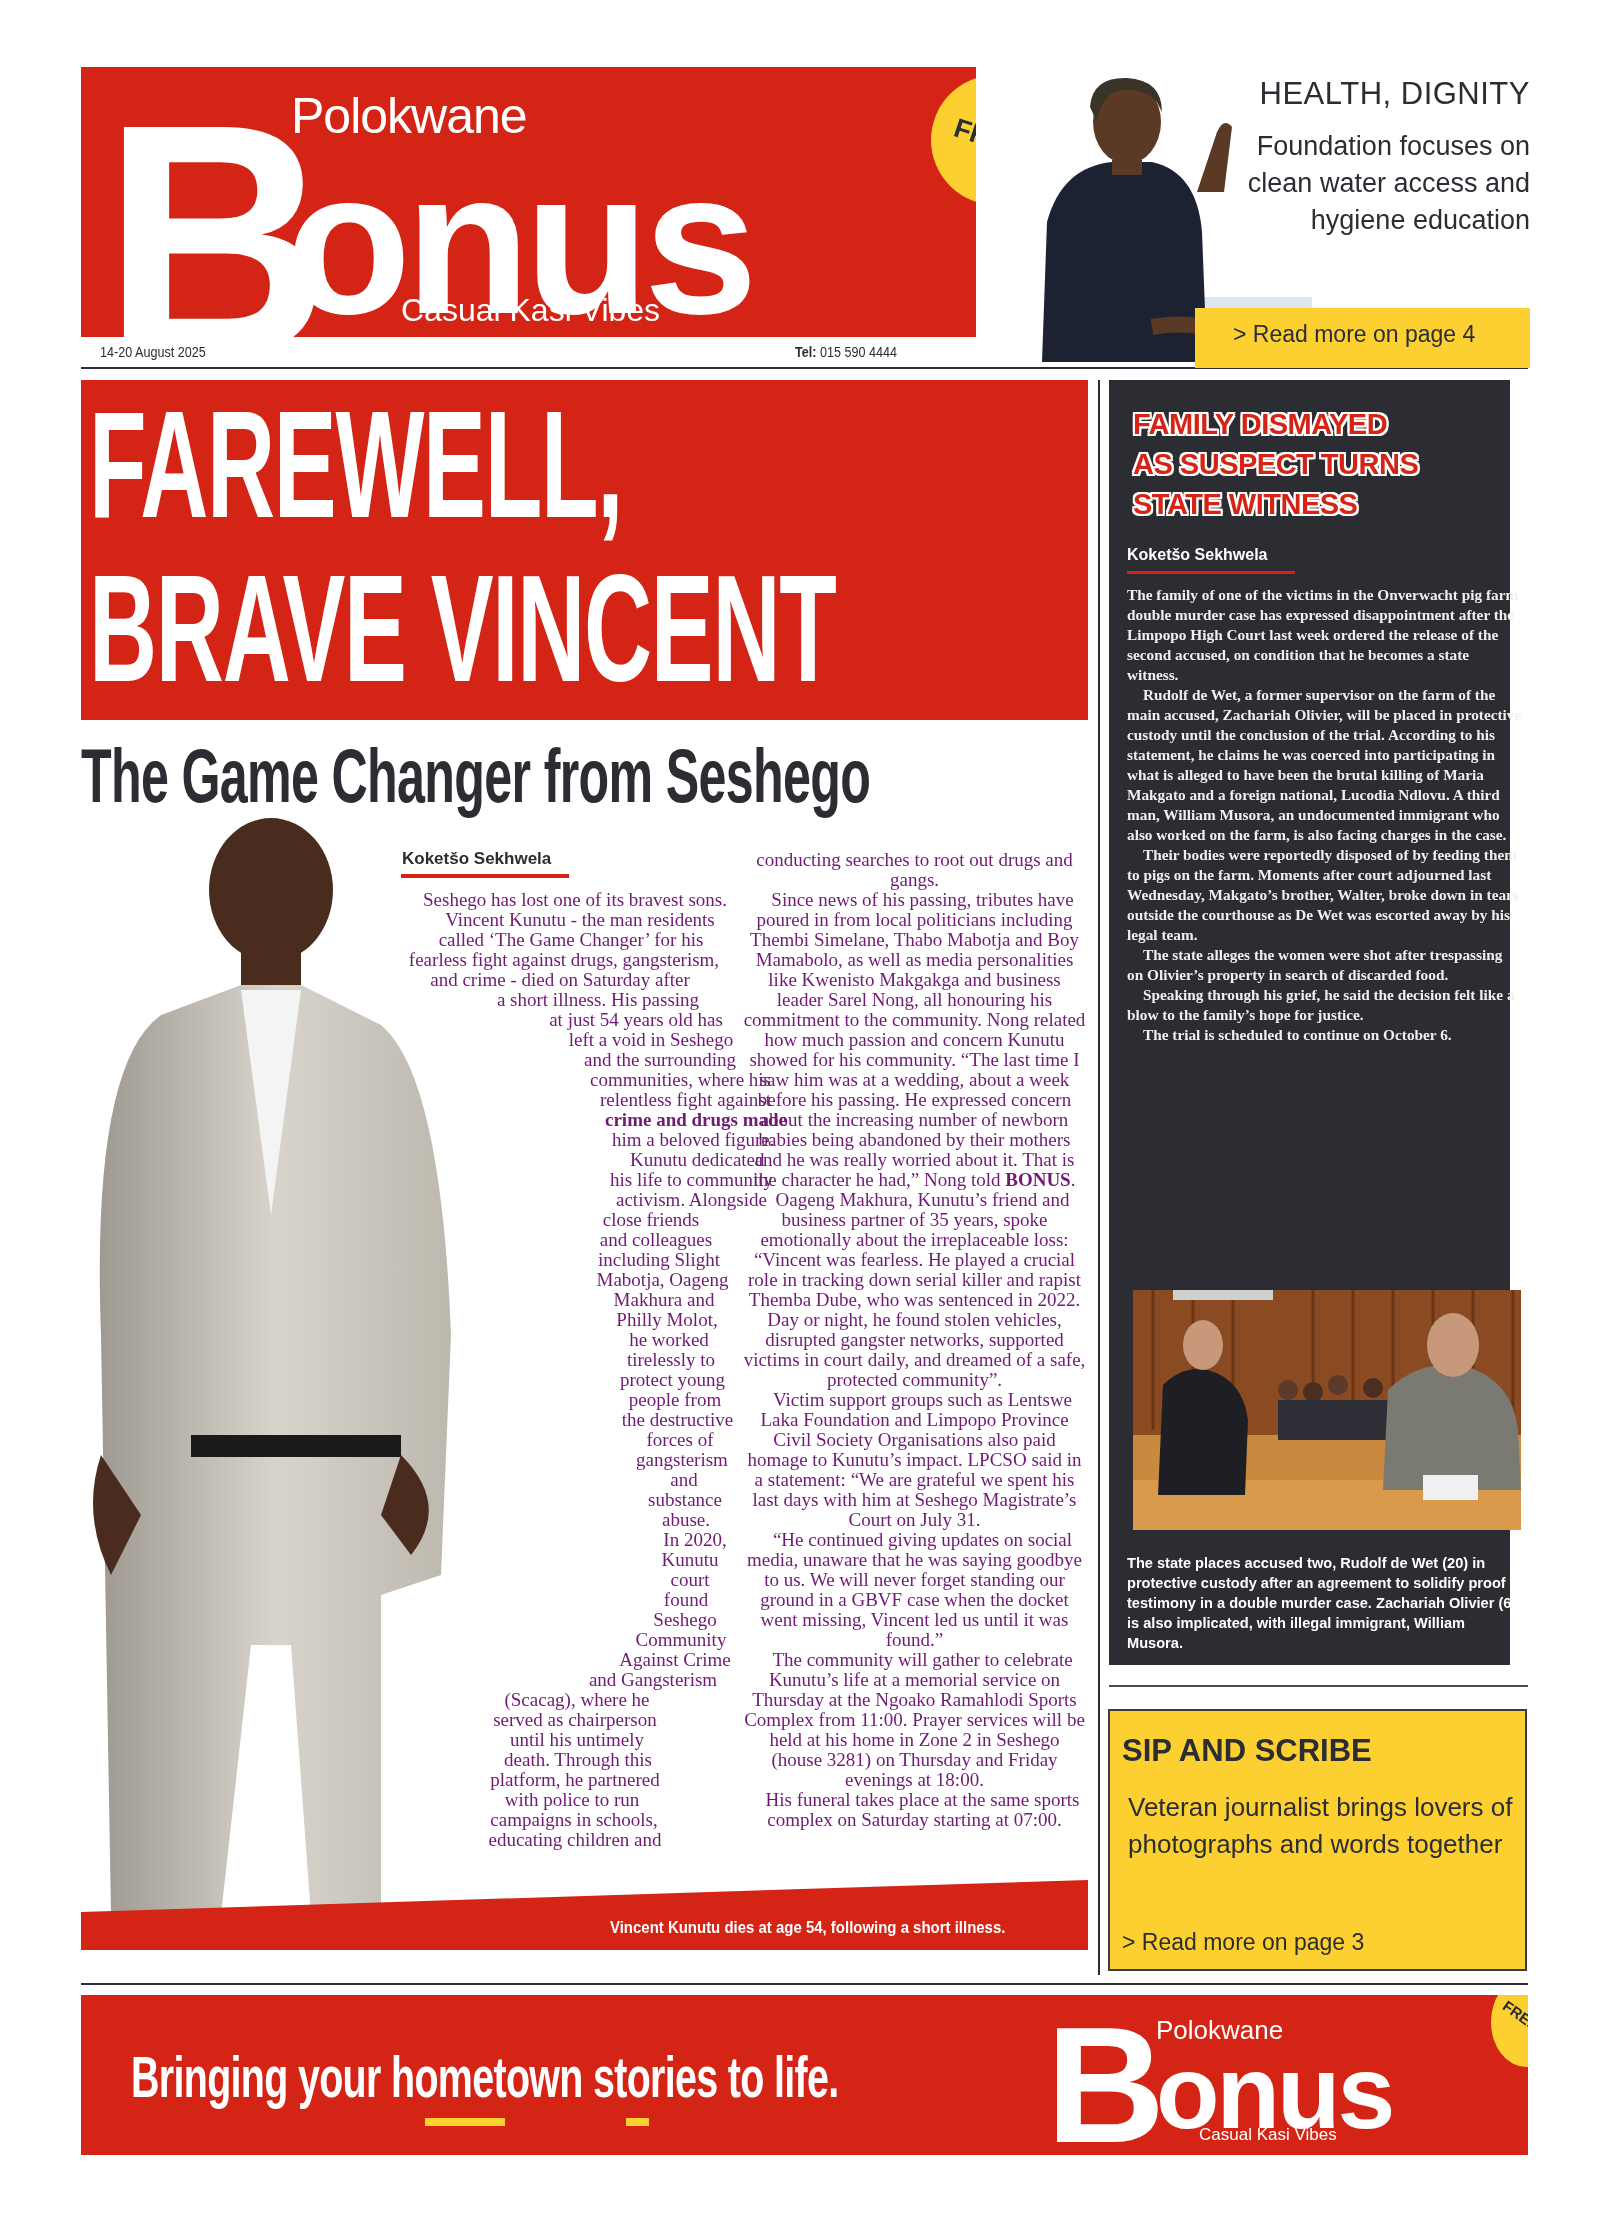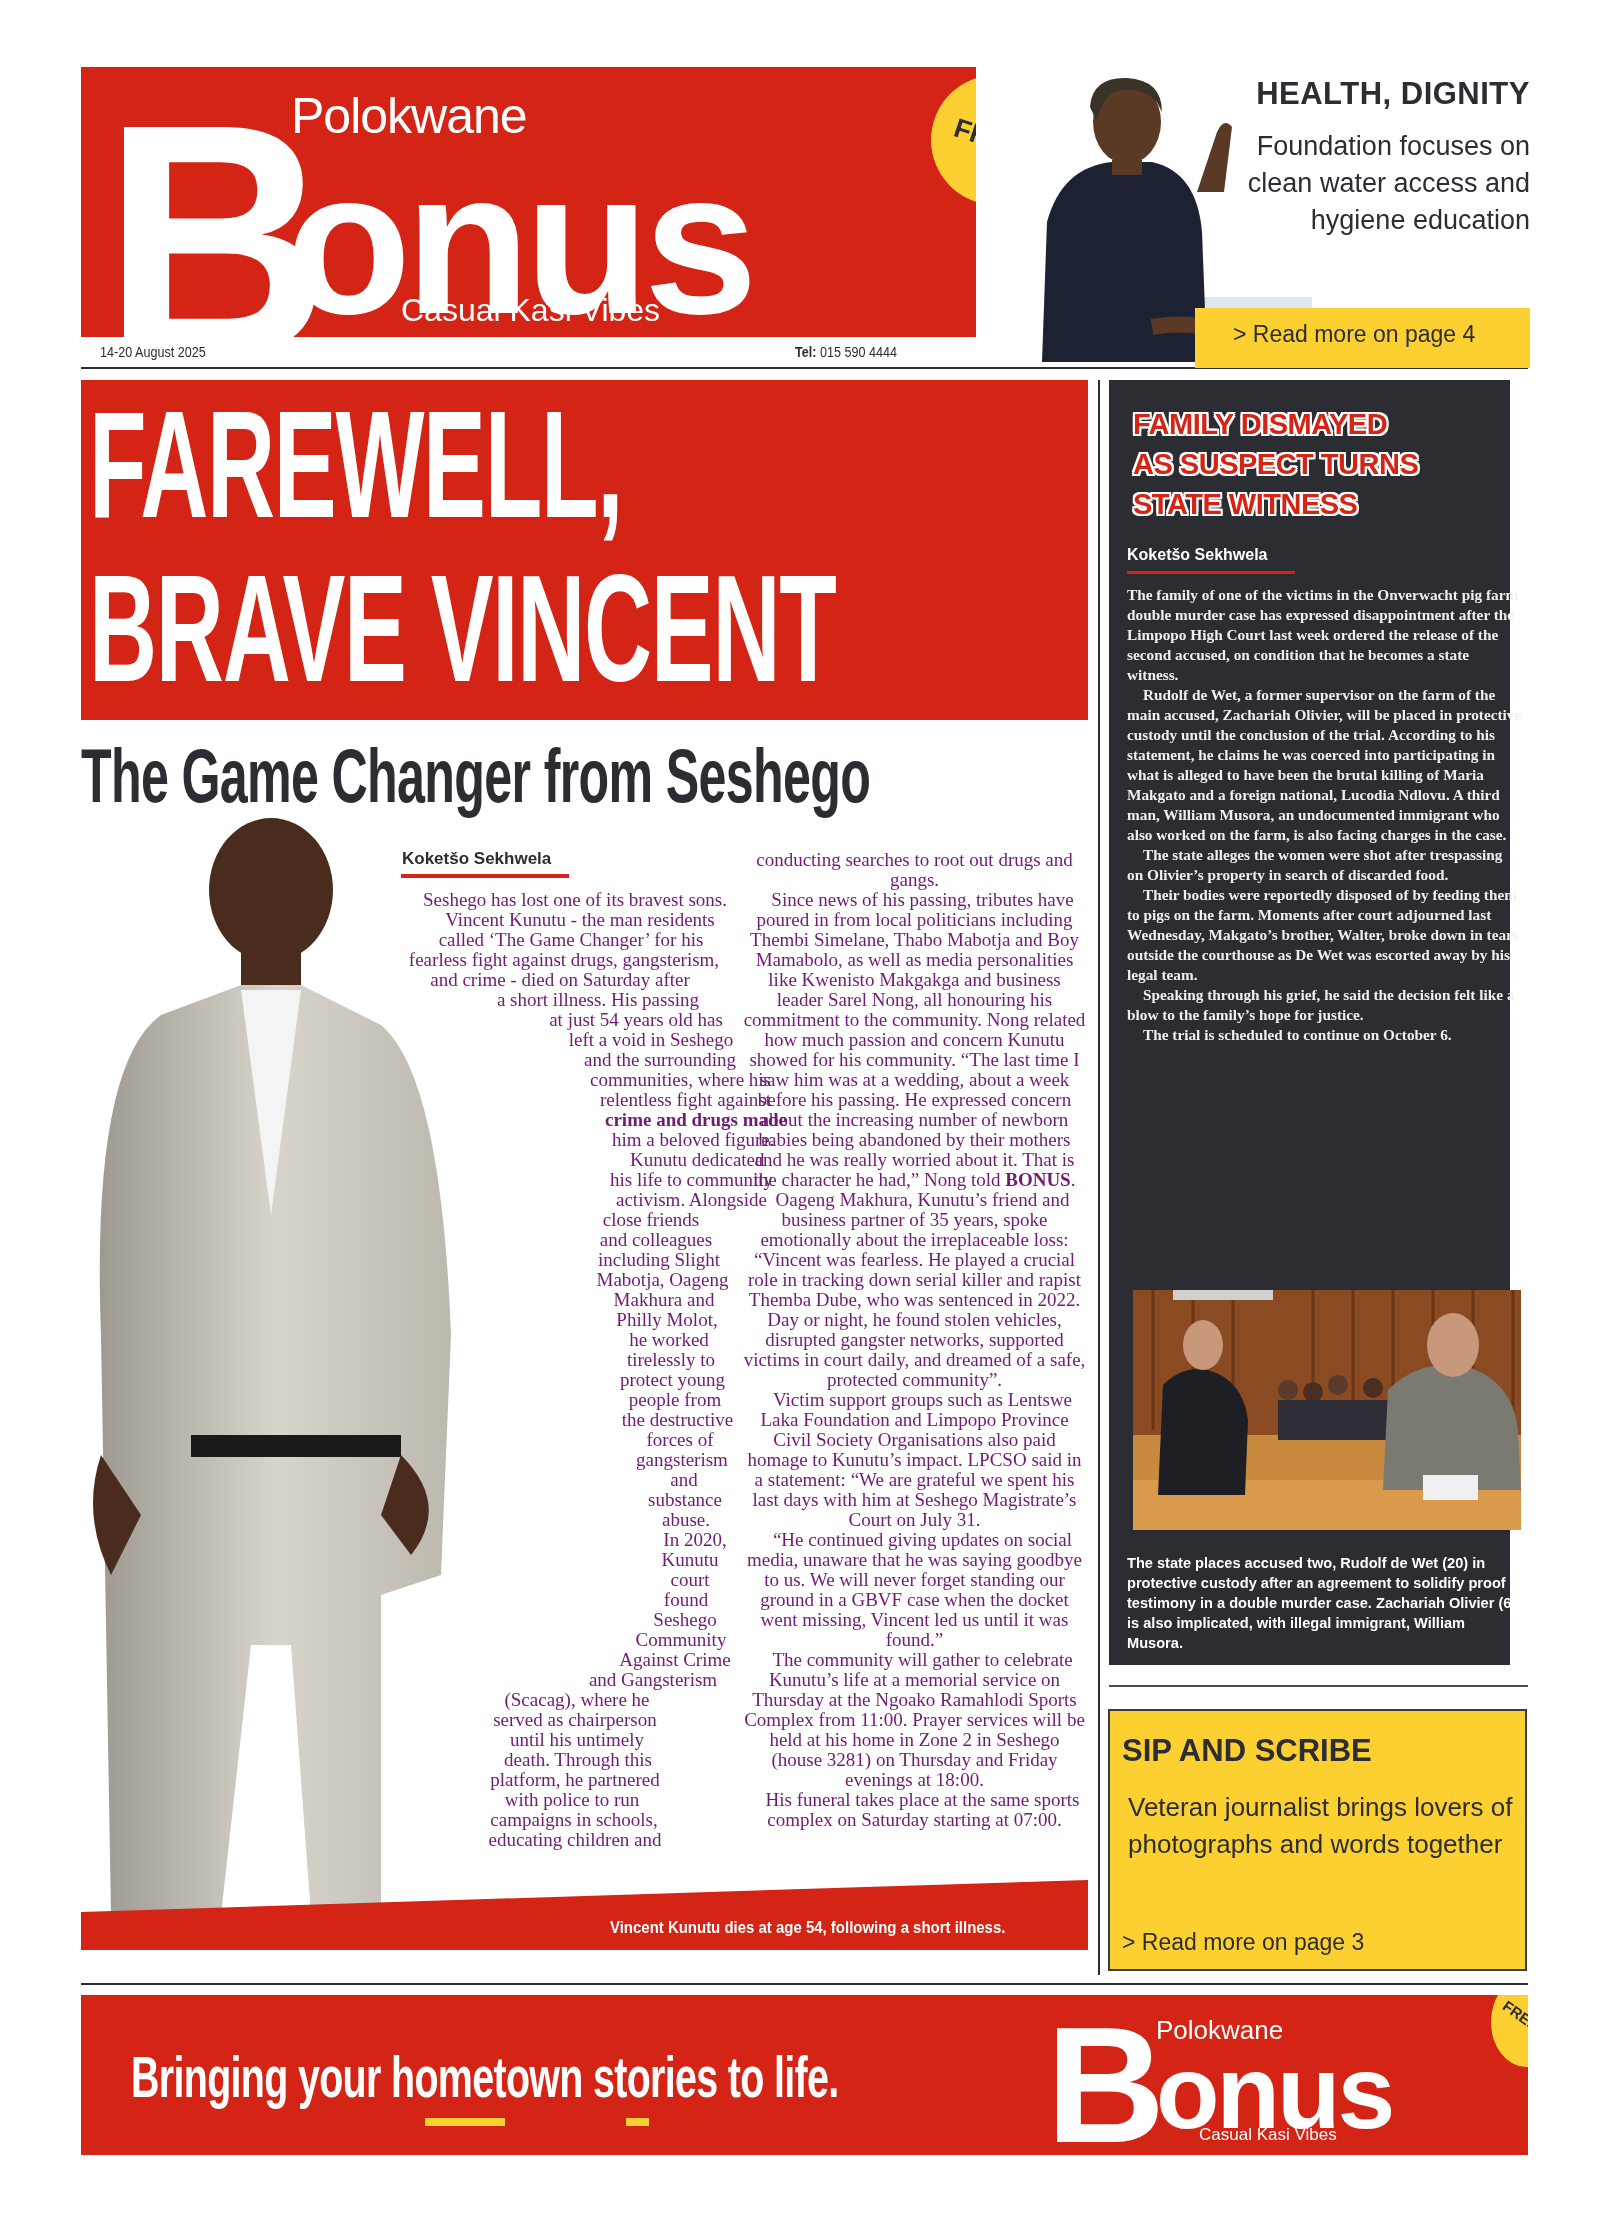--- a/index.html
+++ b/index.html
@@ -15,21 +15,21 @@
   .free-badge { position: absolute; left: 850px; top: 8px; width: 130px; height: 130px; border-radius: 50%; background: #fcd030; }
   .free-badge span { position: absolute; left: 22px; top: 48px; font-weight: 900; font-size: 27px; color: #2b2d33; transform: rotate(18deg); }
   .mast-date { position: absolute; left: 100px; top: 344px; font-size: 14px; color: #2b2d33; transform: scaleX(0.9); transform-origin: left; }
   .mast-tel { position: absolute; left: 795px; top: 344px; font-size: 14px; color: #2b2d33; transform: scaleX(0.9); transform-origin: left; }
   .mast-tel b { font-weight: 700; }
   .rule-top { position: absolute; left: 81px; top: 367px; width: 1447px; height: 2px; background: #2b2d33; }
 
   
   .teaser { position: absolute; left: 990px; top: 62px; width: 540px; height: 300px; }
   .teaser-photo { position: absolute; left: 12px; top: 10px; width: 310px; height: 290px; }
-  .teaser-title { position: absolute; right: 0; top: 14px; font-weight: 700; font-size: 31px; color: #2b2d33; letter-spacing: 0.5px; }
+  .teaser-title { position: absolute; right: 0; top: 14px; font-weight: 400; font-size: 31px; color: #2b2d33; letter-spacing: 0.5px; }
   .teaser-sub { position: absolute; right: 0; top: 66px; width: 310px; text-align: right; font-size: 27px; line-height: 37px; color: #2b2d33; }
   .teaser-cta { position: absolute; left: 205px; top: 246px; width: 335px; height: 60px; background: #fcd030; font-size: 23px; color: #2b2d33; padding: 13px 0 0 38px; }
 
   
   .hl-box { position: absolute; left: 81px; top: 380px; width: 1007px; height: 340px; background: #d42415; }
   .hl-text { position: absolute; left: 8px; top: 2px; font-family: "Liberation Sans", sans-serif; font-weight: 700; font-size: 152px; line-height: 164px; color: #fff; letter-spacing: -2px; transform: scaleX(0.62); transform-origin: left top; white-space: nowrap; }
   .sub-hl { position: absolute; left: 81px; top: 738px; font-weight: 700; font-size: 76px; line-height: 1; color: #2b2d33; transform: scaleX(0.66); transform-origin: left top; white-space: nowrap; letter-spacing: -1px; }
 
   
   .vincent { position: absolute; left: 81px; top: 815px; width: 520px; height: 1130px; }
@@ -214,22 +214,22 @@
   <div class="side-hl">
     <div>FAMILY DISMAYED</div>
     <div>AS SUSPECT TURNS</div>
     <div>STATE WITNESS</div>
   </div>
   <div class="side-byline">Koketšo Sekhwela</div>
   <div class="side-byline-rule"></div>
   <div class="side-body" id="sidebody">
       <p class="noindent">The family of one of the victims in the Onverwacht pig farm double murder case has expressed disappointment after the Limpopo High Court last week ordered the release of the second accused, on condition that he becomes a state witness.</p>
       <p>Rudolf de Wet, a former supervisor on the farm of the main accused, Zachariah Olivier, will be placed in protective custody until the conclusion of the trial. According to his statement, he claims he was coerced into participating in what is alleged to have been the brutal killing of Maria Makgato and a foreign national, Lucodia Ndlovu. A third man, William Musora, an undocumented immigrant who also worked on the farm, is also facing charges in the case.</p>
+      <p>Their bodies were reportedly disposed of by feeding them to pigs on the farm. Moments after court adjourned last Wednesday, Makgato’s brother, Walter, broke down in tears outside the courthouse as De Wet was escorted away by his legal team.</p>
       <p>The state alleges the women were shot after trespassing on Olivier’s property in search of discarded food.</p>
-      <p>Their bodies were reportedly disposed of by feeding them to pigs on the farm. Moments after court adjourned last Wednesday, Makgato’s brother, Walter, broke down in tears outside the courthouse as De Wet was escorted away by his legal team.</p>
       <p>Speaking through his grief, he said the decision felt like a blow to the family’s hope for justice.</p>
       <p>The trial is scheduled to continue on October 6.</p>
     </div>
   <svg class="court-photo" viewBox="0 0 388 240">
     <rect width="388" height="240" fill="#8a4a22"></rect>
     <g stroke="#6a3515" stroke-width="3">
       <line x1="20" y1="0" x2="20" y2="140"></line>
         <line x1="60" y1="0" x2="60" y2="140"></line>
         <line x1="100" y1="0" x2="100" y2="140"></line>
       <line x1="180" y1="0" x2="180" y2="140"></line>

